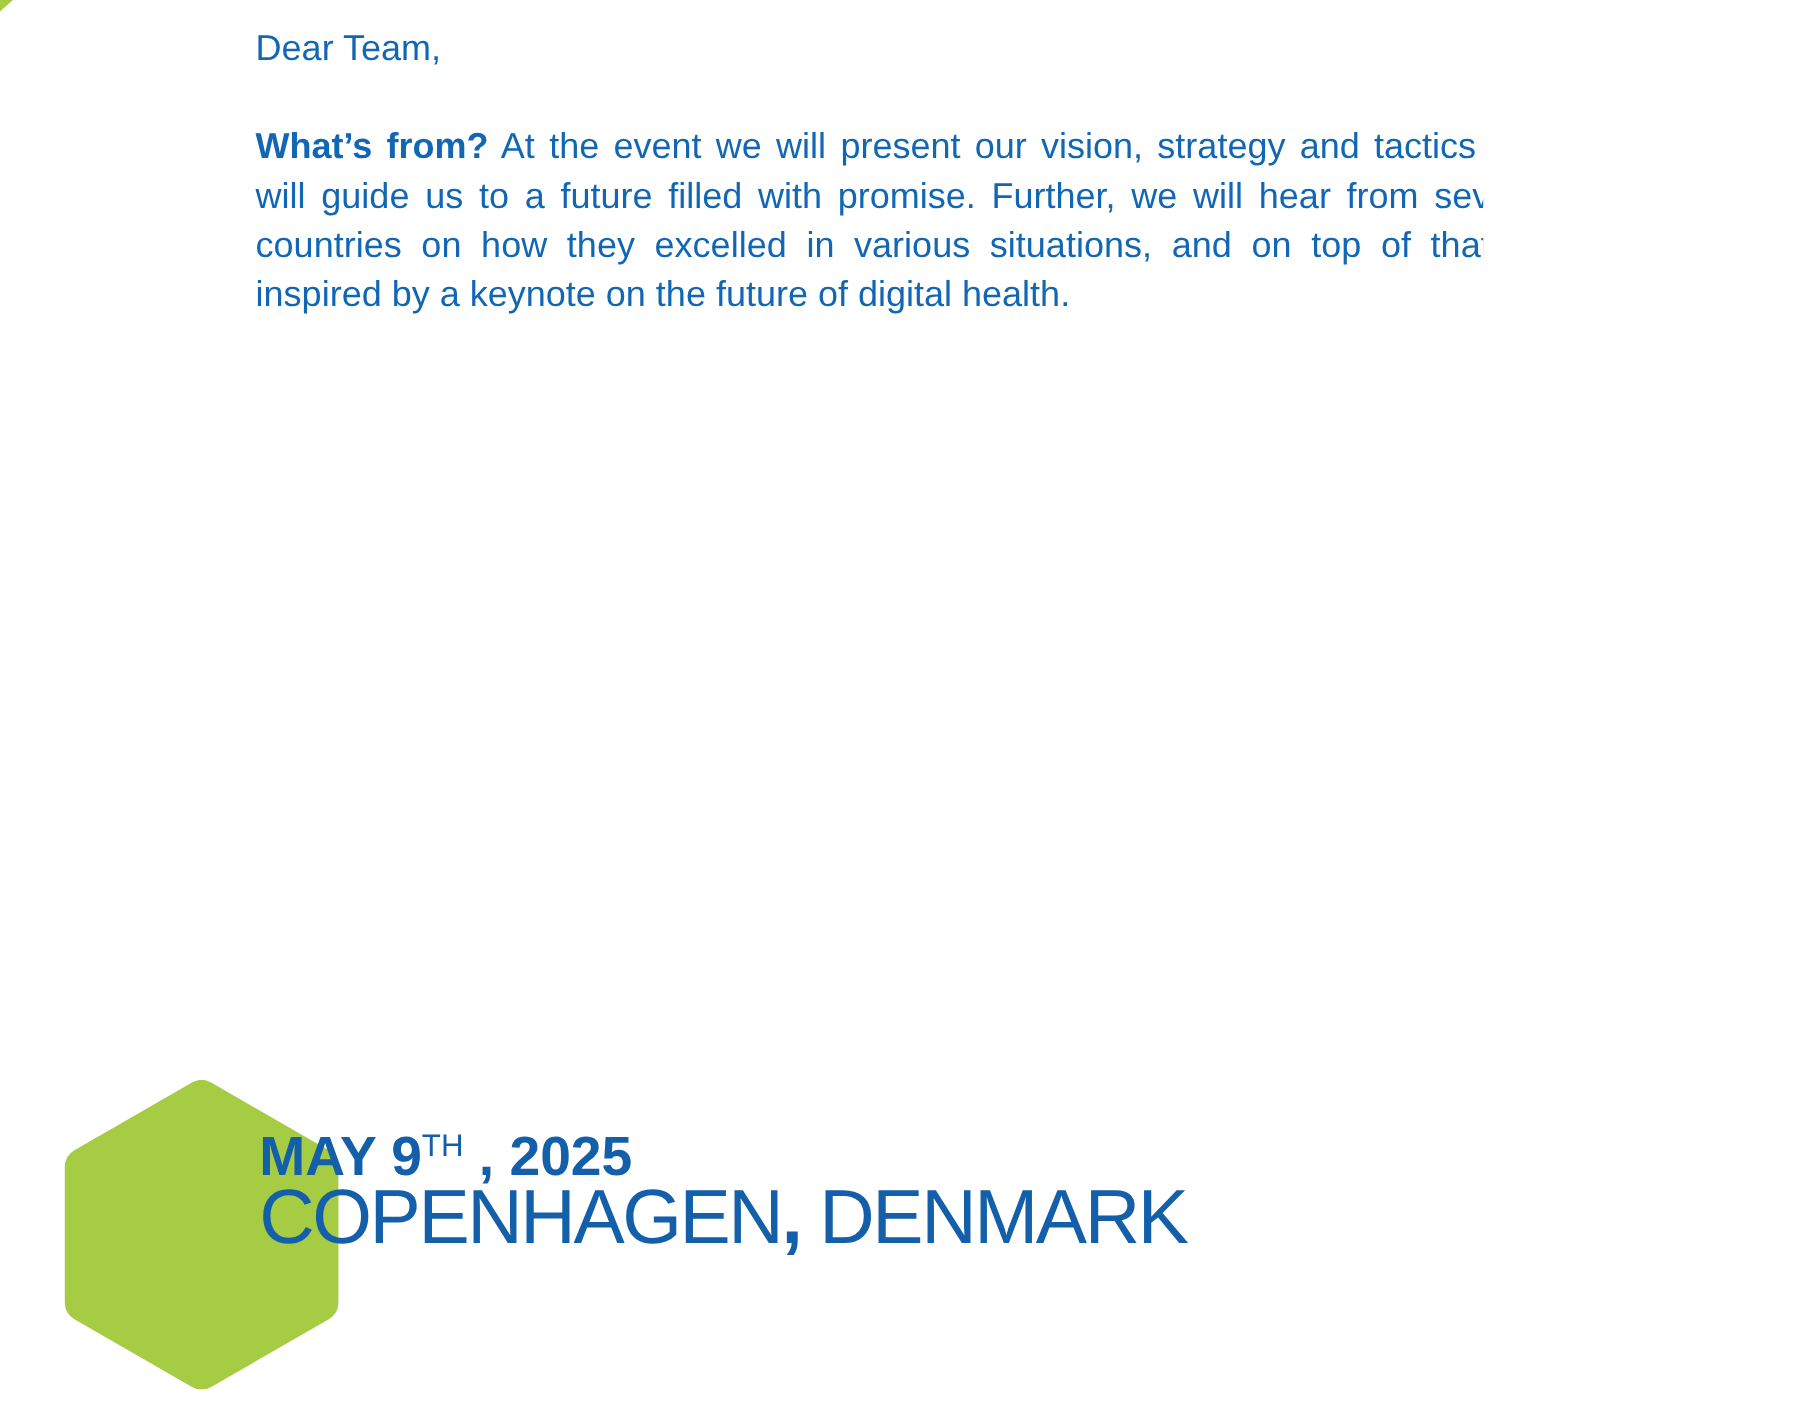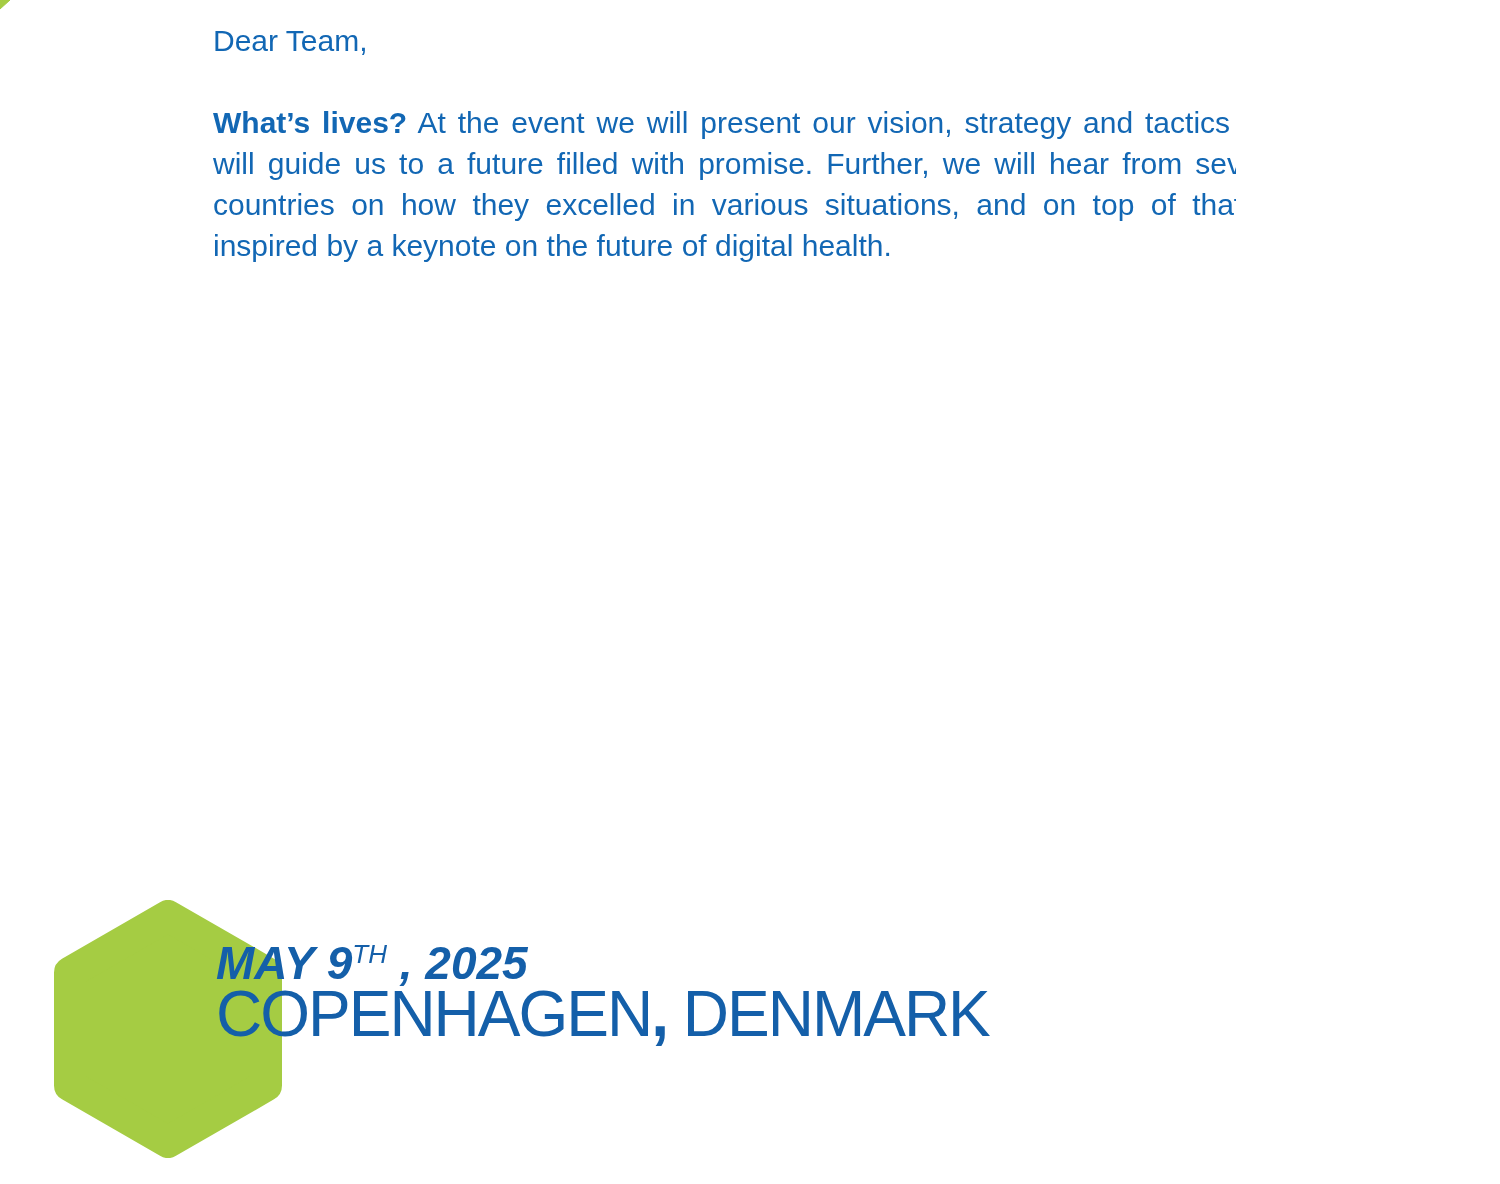--- a/index.html
+++ b/index.html
@@ -68,21 +68,20 @@
     left: 216px; top: 938px;
     color: var(--heading-blue);
     z-index: 5;
     white-space: nowrap;
   }
   .date-line {
     font-size: 46px;
     font-weight: 700;
     line-height: 50px;
     letter-spacing: 0px;
-    font-style: italic;
   }
   .date-line sup {
     font-size: 26px;
     font-weight: 400;
     line-height: 0;
     vertical-align: 16px;
   }
   .location-line {
     font-size: 64px;
     font-weight: 400;
@@ -136,21 +135,21 @@
       </g>
     </g>
   </svg>
 
   <div class="letter">
     <p class="salutation">Dear Team,</p>
 
 
 
 
-    <p><b>What’s lives?</b><span> At the event we will present our vision, strategy and tactics that will guide us to a future filled with promise. Further, we will hear from several countries on how they excelled in various situations, and on top of that be inspired by a keynote on the future of digital health.</span></p>
+    <p><b>What’s from?</b><span> At the event we will present our vision, strategy and tactics that will guide us to a future filled with promise. Further, we will hear from several countries on how they excelled in various situations, and on top of that be inspired by a keynote on the future of digital health.</span></p>
 
   </div>
 
   <div class="event">
     <div class="date-line"><span>MAY 9</span><sup>TH</sup><span> , 2025</span></div>
     <div class="location-line"><span>COPENHAGEN</span><span class="sep">,</span><span> DENMARK</span></div>
   </div>
 
   <svg class="green-hex" width="230" height="258" viewBox="0 0 230 258">
     <polygon class="hex-shape fill-green" stroke-width="32" points="115,16 213,72.5 213,185.5 115,242 17,185.5 17,72.5"></polygon>

